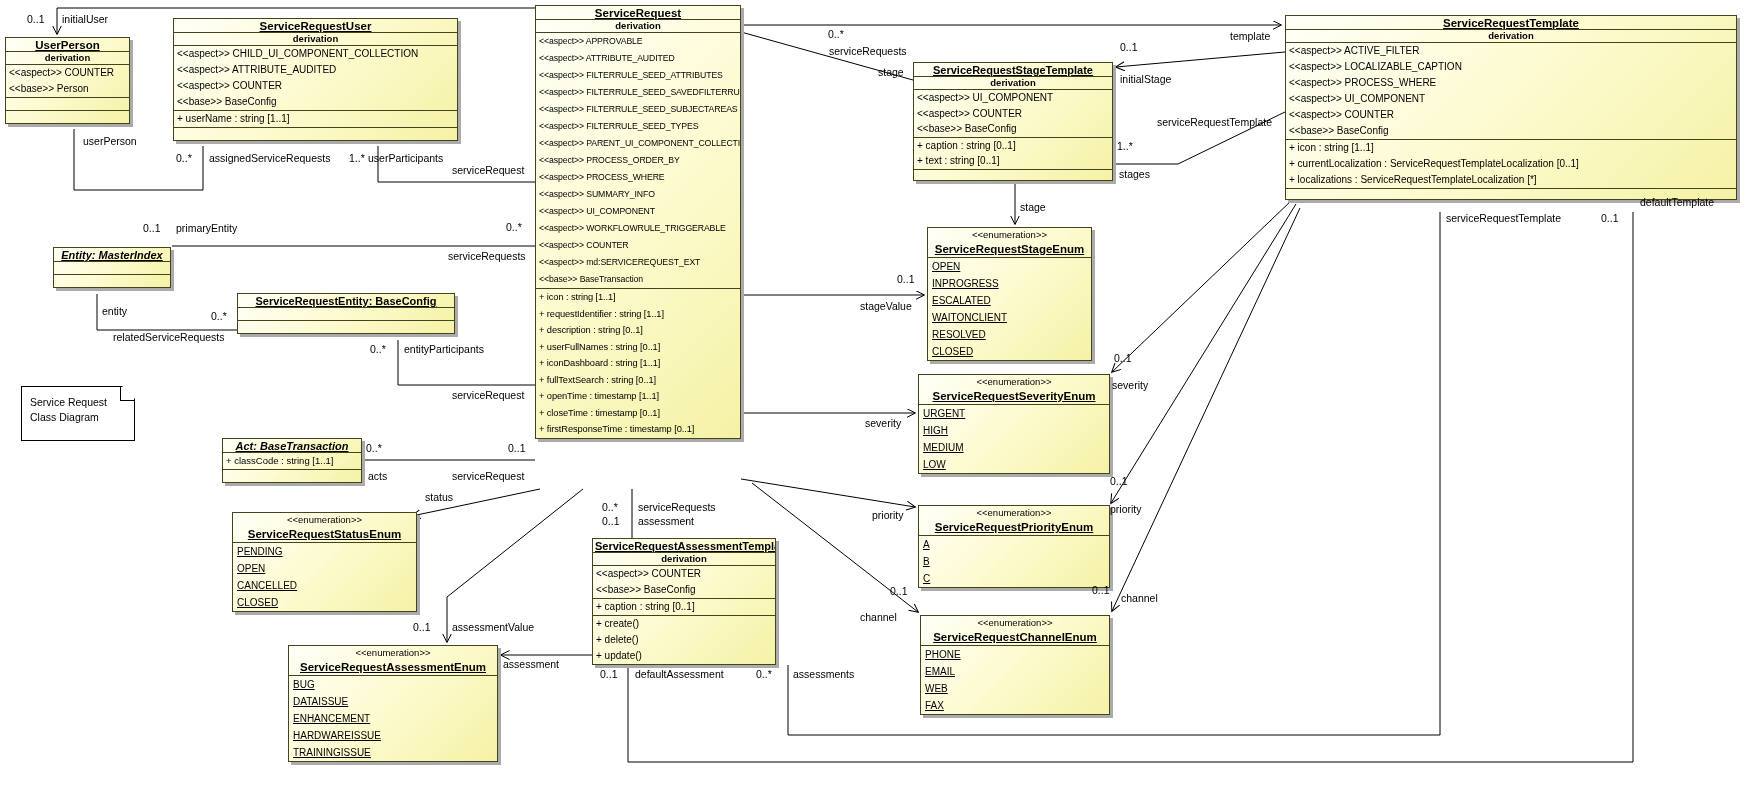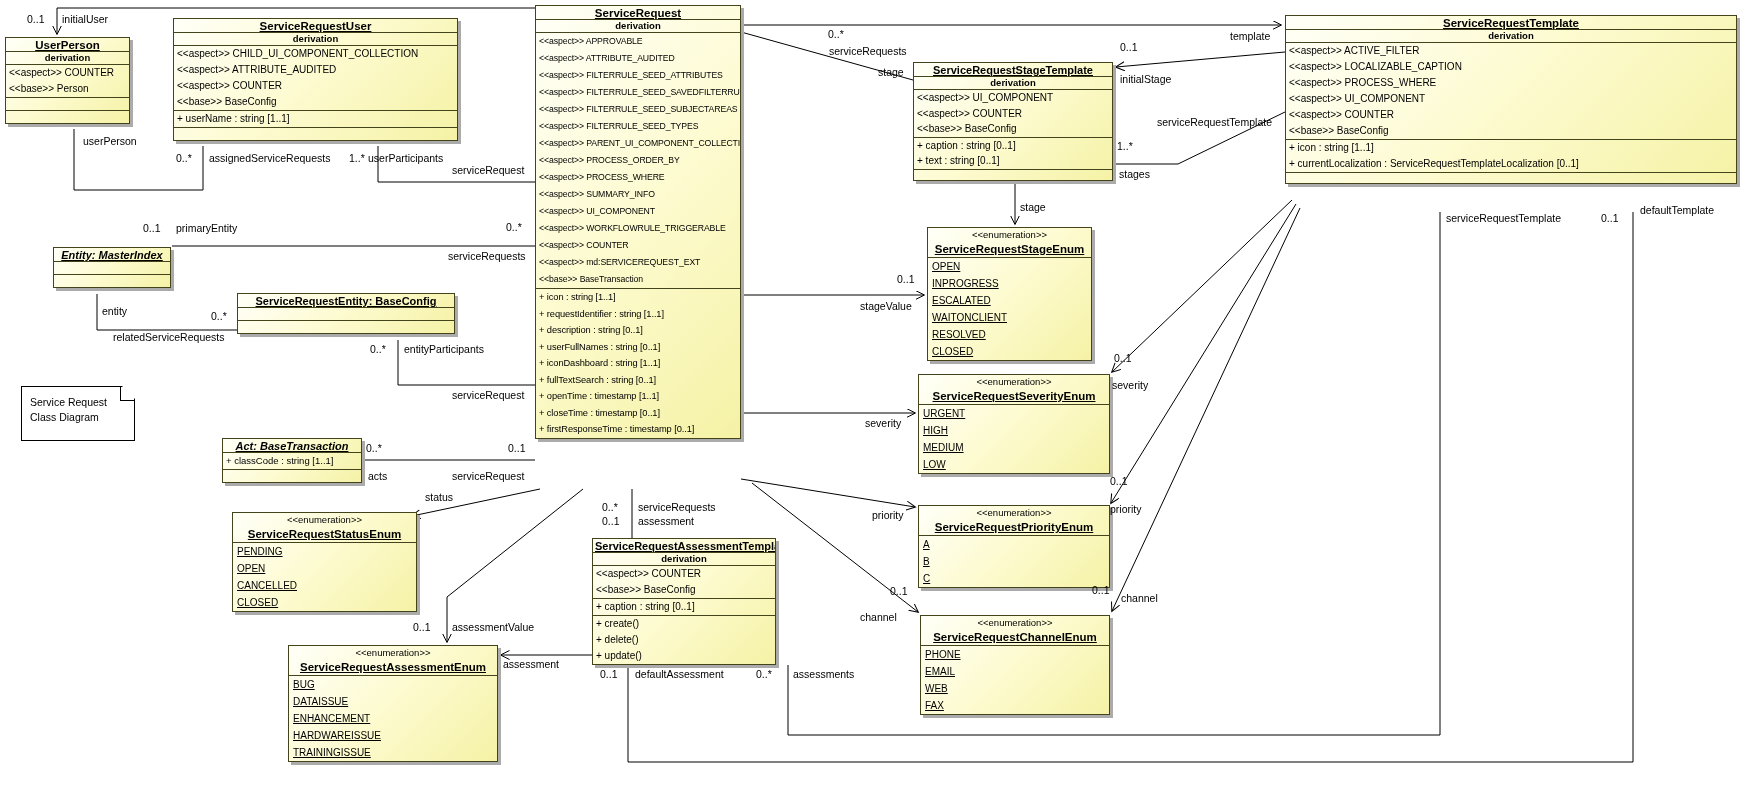--- a/index.html
+++ b/index.html
@@ -187,20 +187,21 @@
         <div class="row">&lt;&lt;aspect&gt;&gt; ACTIVE_FILTER</div>
         <div class="row">&lt;&lt;aspect&gt;&gt; LOCALIZABLE_CAPTION</div>
         <div class="row">&lt;&lt;aspect&gt;&gt; PROCESS_WHERE</div>
         <div class="row">&lt;&lt;aspect&gt;&gt; UI_COMPONENT</div>
         <div class="row">&lt;&lt;aspect&gt;&gt; COUNTER</div>
         <div class="row">&lt;&lt;base&gt;&gt; BaseConfig</div>
       </div>
     <div class="rows">
         <div class="row">+ icon : string [1..1]</div>
         <div class="row">+ currentLocalization : ServiceRequestTemplateLocalization [0..1]</div>
+        <div class="row">+ localizations : ServiceRequestTemplateLocalization [*]</div>
       </div>
     <div class="sep empty sm"></div>
   </div>
 
   <div class="box italic" style="left:53px;top:247px;width:118px;">
     <div class="title" style="font-size:11px;">Entity: MasterIndex</div>
     <div class="sep empty"></div>
     <div class="sep empty"></div>
   </div>
 
@@ -367,15 +368,15 @@
   <span class="lbl" style="left:638px;top:515px;">assessment</span>
   <span class="lbl" style="left:413px;top:621px;">0..1</span>
   <span class="lbl" style="left:452px;top:621px;">assessmentValue</span>
   <span class="lbl" style="left:503px;top:658px;">assessment</span>
   <span class="lbl" style="left:600px;top:668px;">0..1</span>
   <span class="lbl" style="left:635px;top:668px;">defaultAssessment</span>
   <span class="lbl" style="left:756px;top:668px;">0..*</span>
   <span class="lbl" style="left:793px;top:668px;text-align:right;">assessments</span>
   <span class="lbl" style="left:1446px;top:212px;">serviceRequestTemplate</span>
   <span class="lbl" style="left:1601px;top:212px;">0..1</span>
-  <span class="lbl" style="left:1640px;top:204px;text-align:center;">defaultTemplate</span>
+  <span class="lbl" style="left:1640px;top:196px;text-align:center;">defaultTemplate</span>
 
 </div>
 
 </body></html>

